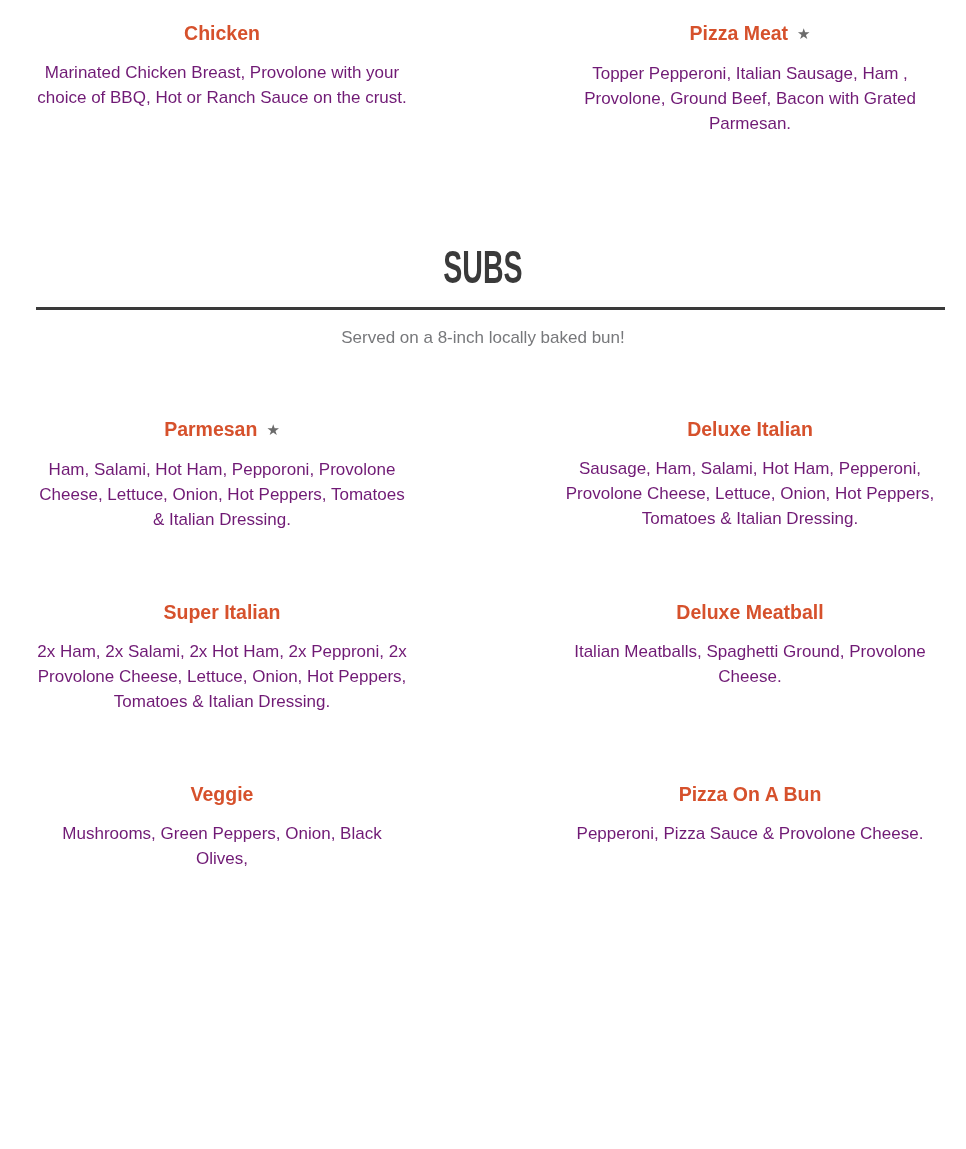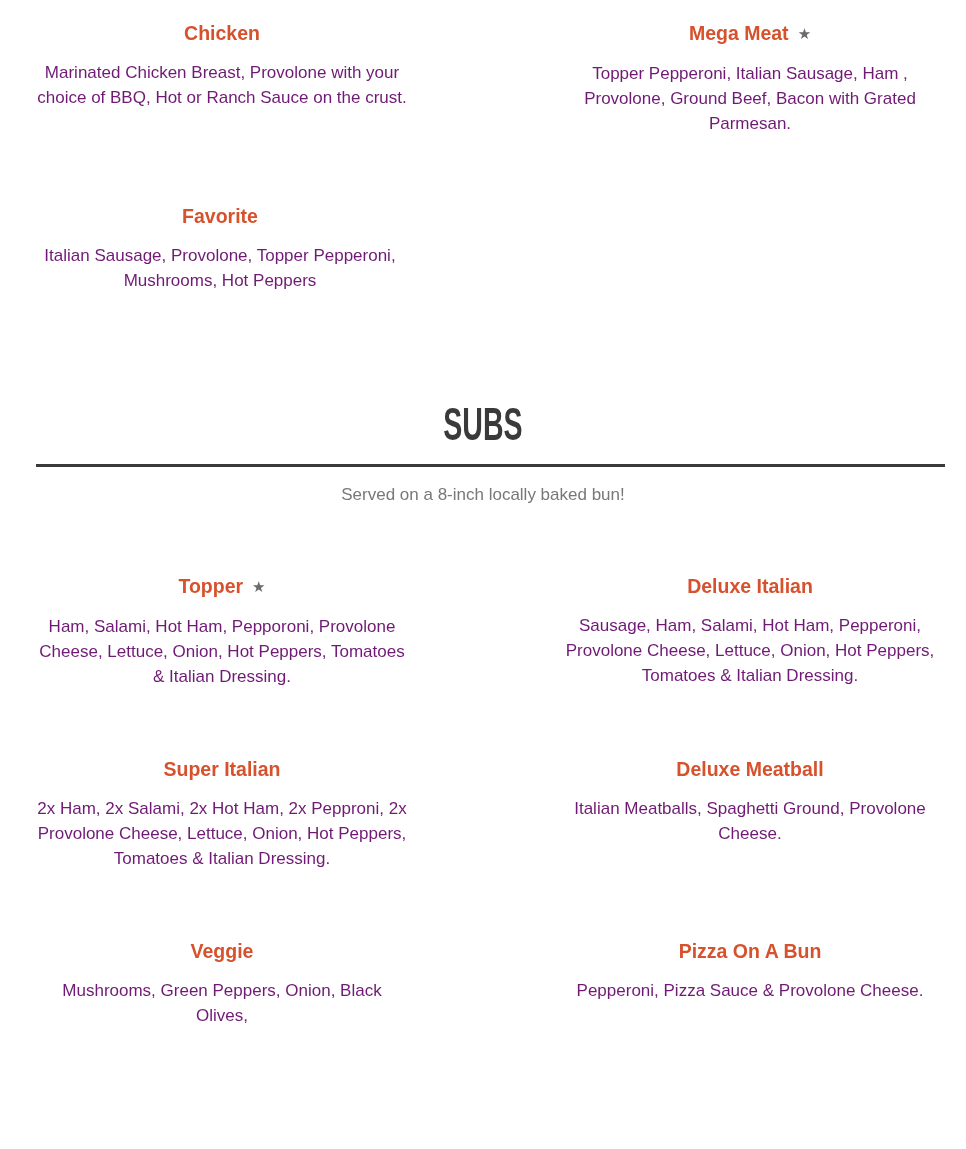--- a/index.html
+++ b/index.html
@@ -86,41 +86,37 @@
 <div class="page">
 
   <div class="menu-grid">
 
     <div class="menu-item">
       <h3 class="item-name"><span>Chicken</span></h3>
       <p class="item-desc">Marinated Chicken Breast, Provolone with your choice of BBQ, Hot or Ranch Sauce on the crust.</p>
     </div>
 
     <div class="menu-item">
-      <h3 class="item-name"><span>Mega Meat</span><span class="star">★</span></h3>
+      <h3 class="item-name"><span>Pizza Meat</span><span class="star">★</span></h3>
       <p class="item-desc">Topper Pepperoni, Italian Sausage, Ham , Provolone, Ground Beef, Bacon with Grated Parmesan.</p>
     </div>
 
-    <div class="menu-item solo">
-      <h3 class="item-name"><span>Favorite</span></h3>
-      <p class="item-desc">Italian Sausage, Provolone, Topper Pepperoni, Mushrooms, Hot Peppers</p>
-    </div>
 
   </div>
 
   <div class="section-header">
     <h2 class="section-title"><span class="condense">SUBS</span></h2>
     <hr class="section-divider">
     <p class="section-tagline">Served on a 8-inch locally baked bun!</p>
   </div>
 
   <div class="menu-grid">
 
     <div class="menu-item">
-      <h3 class="item-name"><span>Topper</span><span class="star">★</span></h3>
+      <h3 class="item-name"><span>Parmesan</span><span class="star">★</span></h3>
       <p class="item-desc">Ham, Salami, Hot Ham, Pepporoni, Provolone Cheese, Lettuce, Onion, Hot Peppers, Tomatoes &amp; Italian Dressing.</p>
     </div>
 
     <div class="menu-item">
       <h3 class="item-name"><span>Deluxe Italian</span></h3>
       <p class="item-desc">Sausage, Ham, Salami, Hot Ham, Pepperoni, Provolone Cheese, Lettuce, Onion, Hot Peppers, Tomatoes &amp; Italian Dressing.</p>
     </div>
 
     <div class="menu-item">
       <h3 class="item-name"><span>Super Italian</span></h3>

